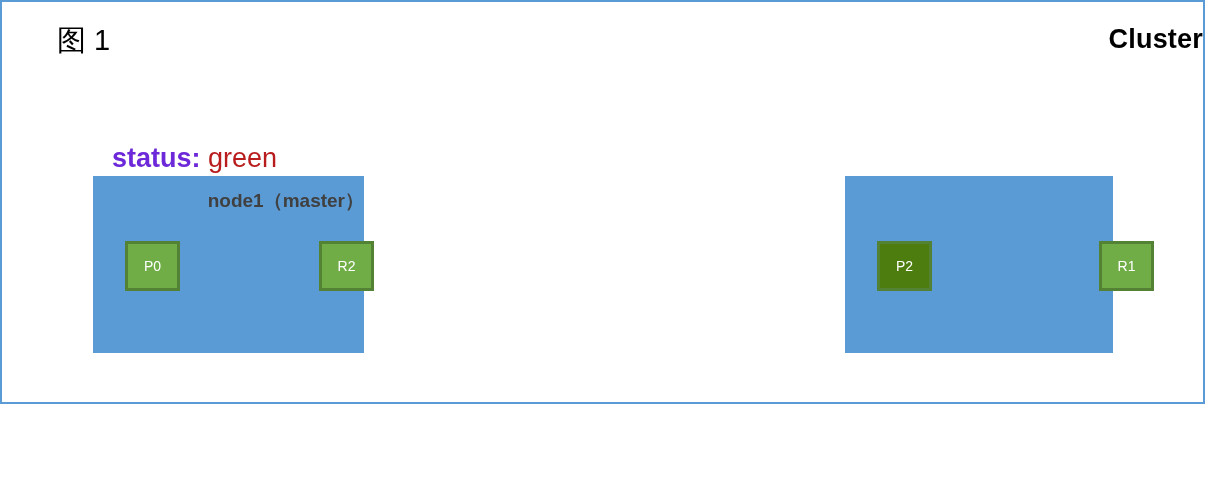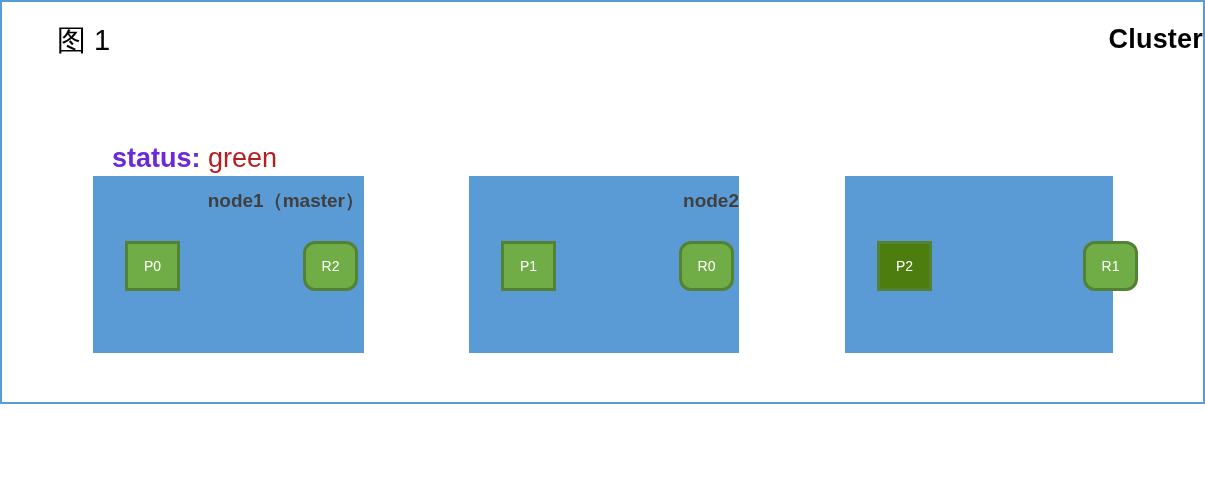--- a/index.html
+++ b/index.html
@@ -90,45 +90,40 @@
     background: #70ad47;
     border: 3px solid #548235;
     box-sizing: border-box;
     color: #ffffff;
     font-size: 14px;
     line-height: 44px;
     text-align: center;
     white-space: pre;
   }
   .shard.slot-left  { left: 32px; }
-  .shard.slot-right { left: 210px; border-radius: 12px; }
+  .shard.slot-right { left: 226px; }
 </style>
 </head>
 <body>
 
 <div id="canvas">
 
   <div id="figure-label">图 1</div>
 
   <div id="diagram-title">Cluster</div>
 
   <div id="status-row">
     <span id="status-label">status: </span><span id="status-value">green</span>
   </div>
 
   <div id="nodes-layer">
       <div class="node-box" style="left: 91px; width: 271px; background: rgb(91, 155, 213);">
         <div class="node-title">node1（master）</div>
         <div class="shard slot-left" style="background: rgb(112, 173, 71); border-color: rgb(84, 130, 53);">P0</div>
         <div class="shard slot-right" style="background: rgb(112, 173, 71); border-color: rgb(84, 130, 53);">R2</div>
       </div>
-      <div class="node-box" style="left: 467px; width: 270px; background: rgb(91, 155, 213);">
-        <div class="node-title">node2</div>
-        <div class="shard slot-left" style="background: rgb(112, 173, 71); border-color: rgb(84, 130, 53);">P1</div>
-        <div class="shard slot-right" style="background: rgb(112, 173, 71); border-color: rgb(84, 130, 53);">R0</div>
-      </div>
       <div class="node-box" style="left: 843px; width: 268px; background: rgb(91, 155, 213);">
         <div class="shard slot-left" style="background: #4d7c0f; border-color: rgb(84, 130, 53);">P2</div>
         <div class="shard slot-right" style="background: rgb(112, 173, 71); border-color: rgb(84, 130, 53); margin-left: 28px;">R1</div>
       </div>
     </div>
 
 </div>
 
 </body></html>

